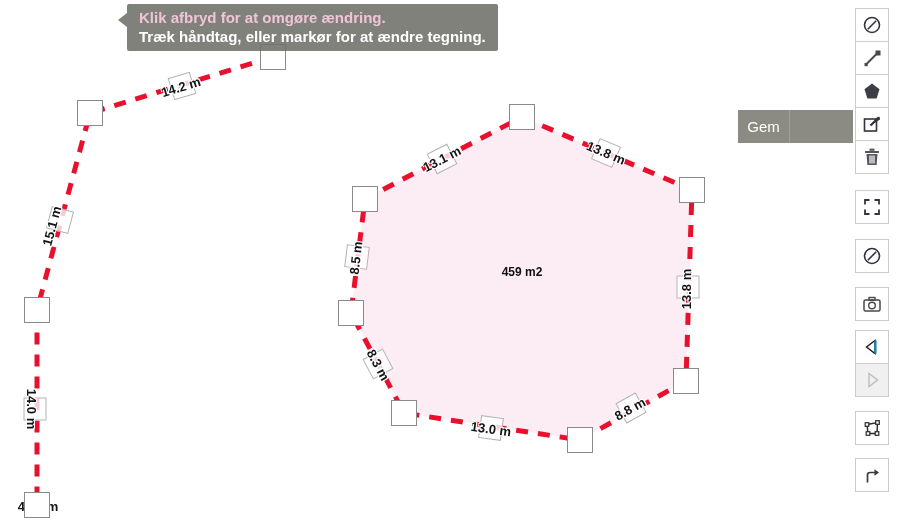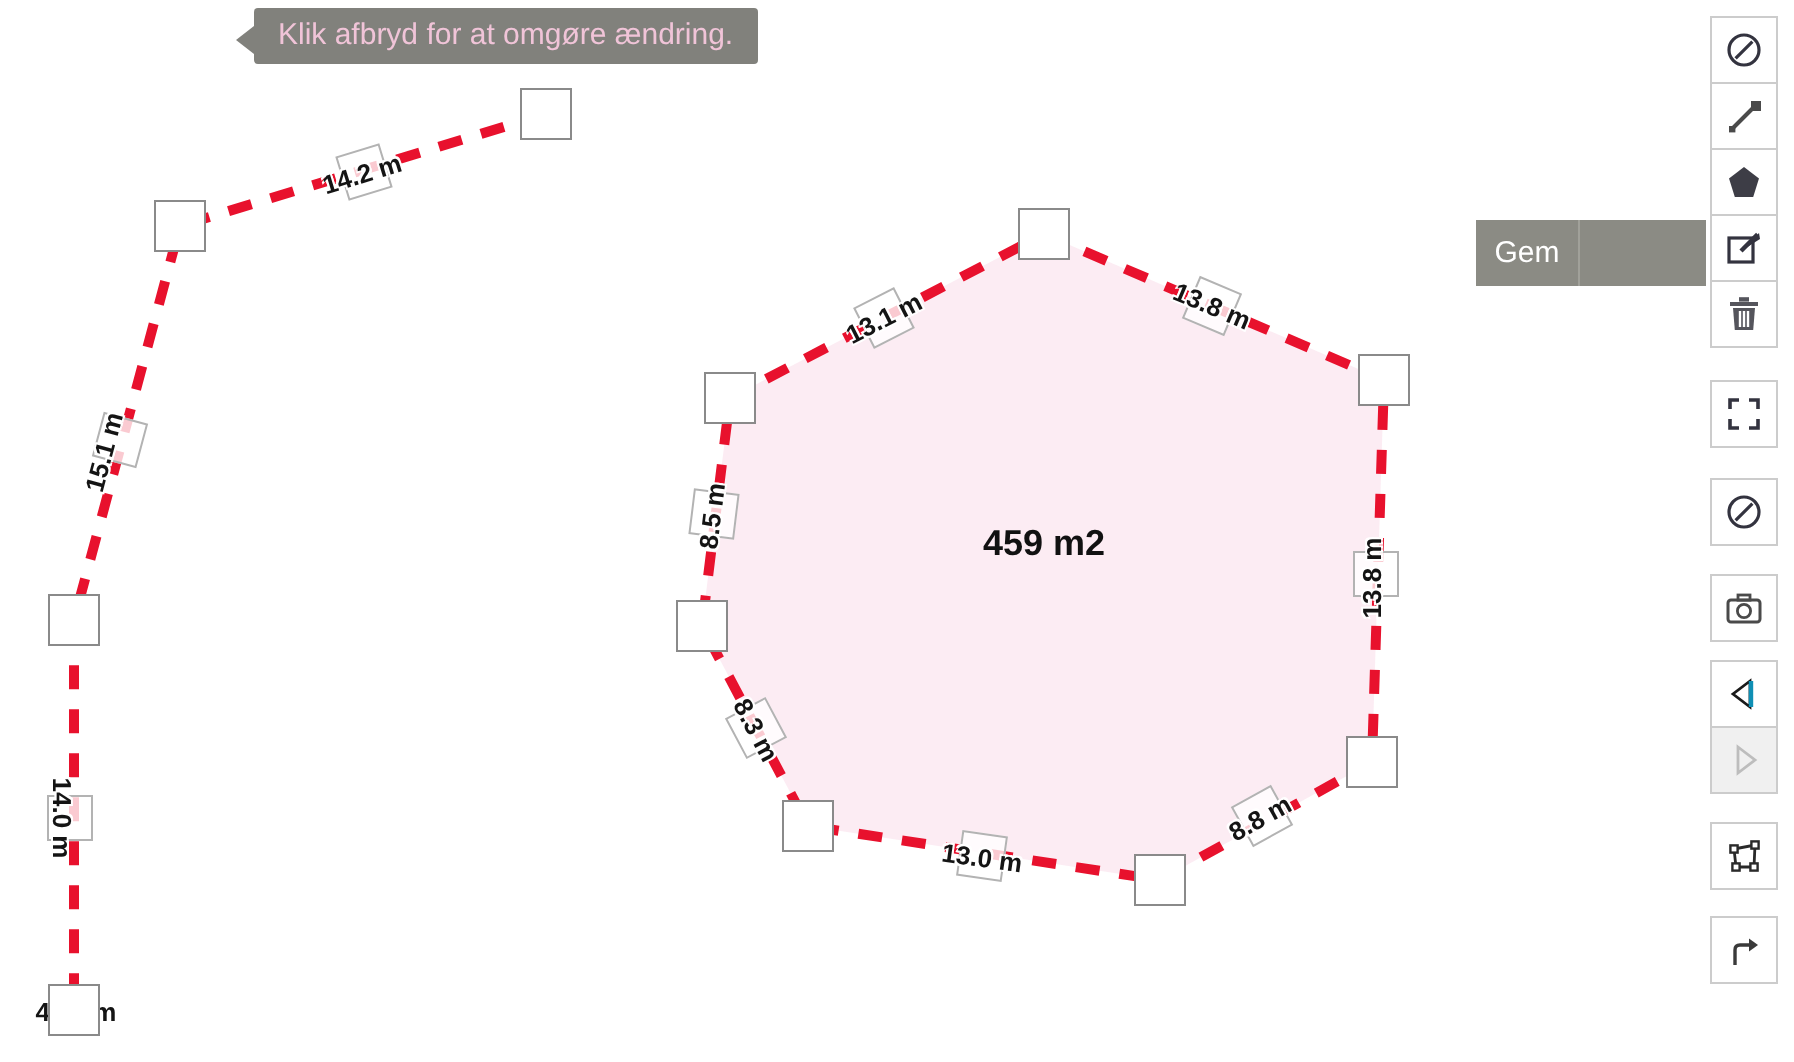--- a/index.html
+++ b/index.html
@@ -24,30 +24,30 @@
   }
   
   .seg-label{
     position:absolute;z-index:4;white-space:nowrap;
     font-size:13px;font-weight:bold;color:#141414;
     transform:translate(-50%,-50%) rotate(var(--r,0deg));
     text-shadow:-1px -1px 0 #fff,1px -1px 0 #fff,-1px 1px 0 #fff,1px 1px 0 #fff;
   }
   .area-label{
     position:absolute;z-index:4;white-space:nowrap;
-    font-size:18px;font-weight:bold;color:#111;
+    font-size:12px;font-weight:bold;color:#111;
     transform:translate(-50%,-50%);
   }
 
   
   .tooltip{
     position:absolute;left:127px;top:4px;z-index:10;
     background:rgba(112,112,106,0.88);color:#fff;
     border-radius:2px;padding:4px 12px 5px 12px;
-    font-size:15px;line-height:19px;
+    font-size:15px;line-height:19px;font-weight:bold;
   }
   .tooltip .accent{color:#f0c4d8;}
   .tooltip-arrow{
     position:absolute;left:-9px;top:9px;width:0;height:0;
     border-top:7px solid transparent;border-bottom:7px solid transparent;
     border-right:9px solid rgba(112,112,106,0.88);
   }
 
   
   .action-panel{
@@ -113,20 +113,21 @@
 <div class="handle-v" style="left:351px;top:313px"></div>
 <div class="handle-v" style="left:365px;top:199px"></div>
 <div class="handle-v" style="left:273px;top:57px"></div>
 <div class="handle-v" style="left:90px;top:113px"></div>
 <div class="handle-v" style="left:37px;top:310px"></div>
 <div class="handle-v" style="left:37px;top:505px"></div>
 
 <div class="tooltip">
   <div class="tooltip-arrow"></div>
   <div class="accent">Klik afbryd for at omgøre ændring.</div>
+  <div>Træk håndtag, eller markør for at ændre tegning.</div>
 </div>
 
 <div class="action-panel">
   <button class="btn-save">Gem</button>
 </div>
 
 <div class="toolbar">
 
   <button class="tool-btn" style="top:8px">
     <svg width="24" height="24" viewBox="0 0 24 24">

